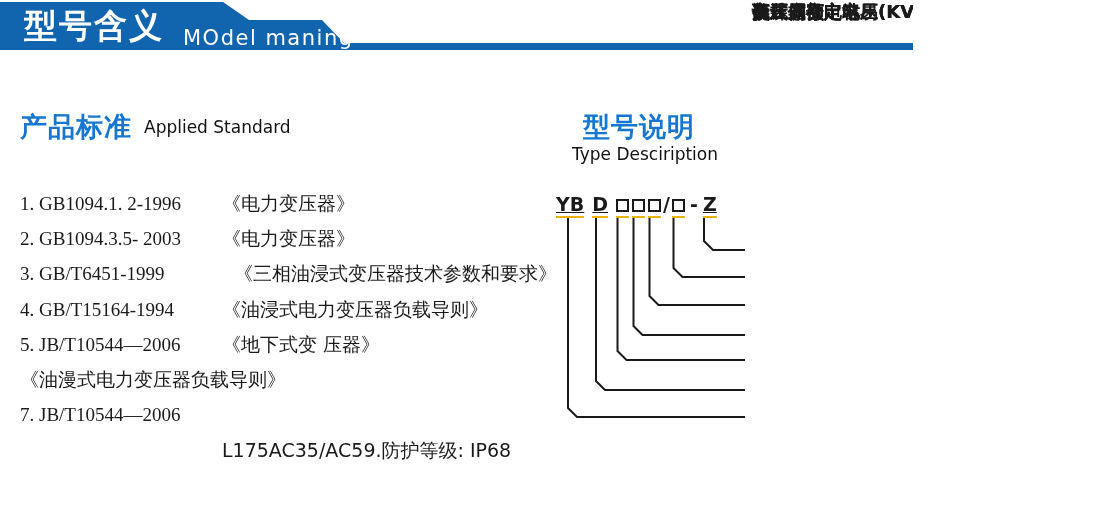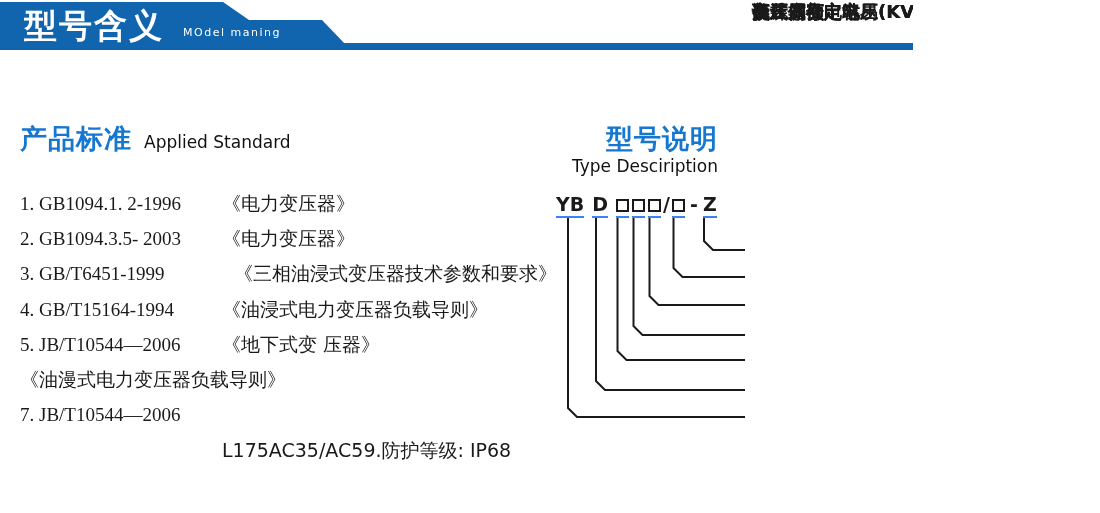--- a/index.html
+++ b/index.html
@@ -7,36 +7,36 @@
     position:relative;width:913px;height:513px;background:#ffffff;overflow:hidden;
     font-family:"DejaVu Sans","Liberation Sans",sans-serif;color:#1a1a1a;
   }
   
   .banner-bar{position:absolute;left:0;top:43px;width:1100px;height:7px;background:#1165ae;}
   .banner-flag{
     position:absolute;left:0;top:0;width:345px;height:50px;background:#1165ae;
     clip-path:polygon(0px 2px,223px 2px,249px 20px,322px 20px,345px 44px,345px 50px,0px 50px);
   }
   .banner-title{position:absolute;left:24px;top:4px;font-size:33px;font-weight:bold;color:#ffffff;letter-spacing:2px;}
-  .banner-sub{position:absolute;left:183px;top:26px;font-size:11px;color:#ffffff;letter-spacing:1.5px;}
+  .banner-sub{position:absolute;left:183px;top:26px;font-size:21px;color:#ffffff;letter-spacing:1.5px;}
   
-  .sec-head{position:absolute;display:flex;align-items:flex-end;margin-top:12px;}
+  .sec-head{position:absolute;display:flex;align-items:center;}
   .sec-head .zh{font-size:27px;font-weight:bold;color:#1677d0;letter-spacing:1px;line-height:30px;}
   .sec-head .en{font-size:17px;color:#111111;margin-left:12px;line-height:24px;}
   #left-head{left:20px;top:112px;}
   #right-head{left:560px;top:112px;flex-direction:column;}
   
   #std-list{position:absolute;left:20px;top:186px;width:545px;}
   .std-row{display:flex;height:35.3px;align-items:center;font-size:19px;white-space:pre;}
   .li-code{width:202px;flex:0 0 202px;font-family:Liberation Serif, serif;}
   .li-title{flex:1;}
   
   #model-code{position:absolute;left:556px;top:194px;display:flex;align-items:flex-start;}
   .mc{display:inline-block;height:22px;font-size:19px;font-weight:bold;line-height:21px;}
-  .u{border-bottom:2px solid #3b82f6;}
+  .u{border-bottom:2px solid #eab308;text-decoration:underline;}
   .box-wrap{width:13px;}
   .box{display:block;width:9px;height:9px;border:2px solid #1a1a1a;margin:5px auto 0 auto;}
   .mr8{margin-right:8px;} .mr5{margin-right:5px;} .mr3{margin-right:3px;} .mr2{margin-right:2px;}
   
   #connector-svg{position:absolute;left:0;top:0;pointer-events:none;}
   .diagram-label{position:absolute;left:752px;font-size:18px;font-weight:bold;color:#1a1a1a;white-space:pre;}
   .diagram-label:nth-of-type(1){top:239px;}
   .diagram-label:nth-of-type(2){top:266px;}
   .diagram-label:nth-of-type(3){top:294px;}
   .diagram-label:nth-of-type(4){top:324px;}

